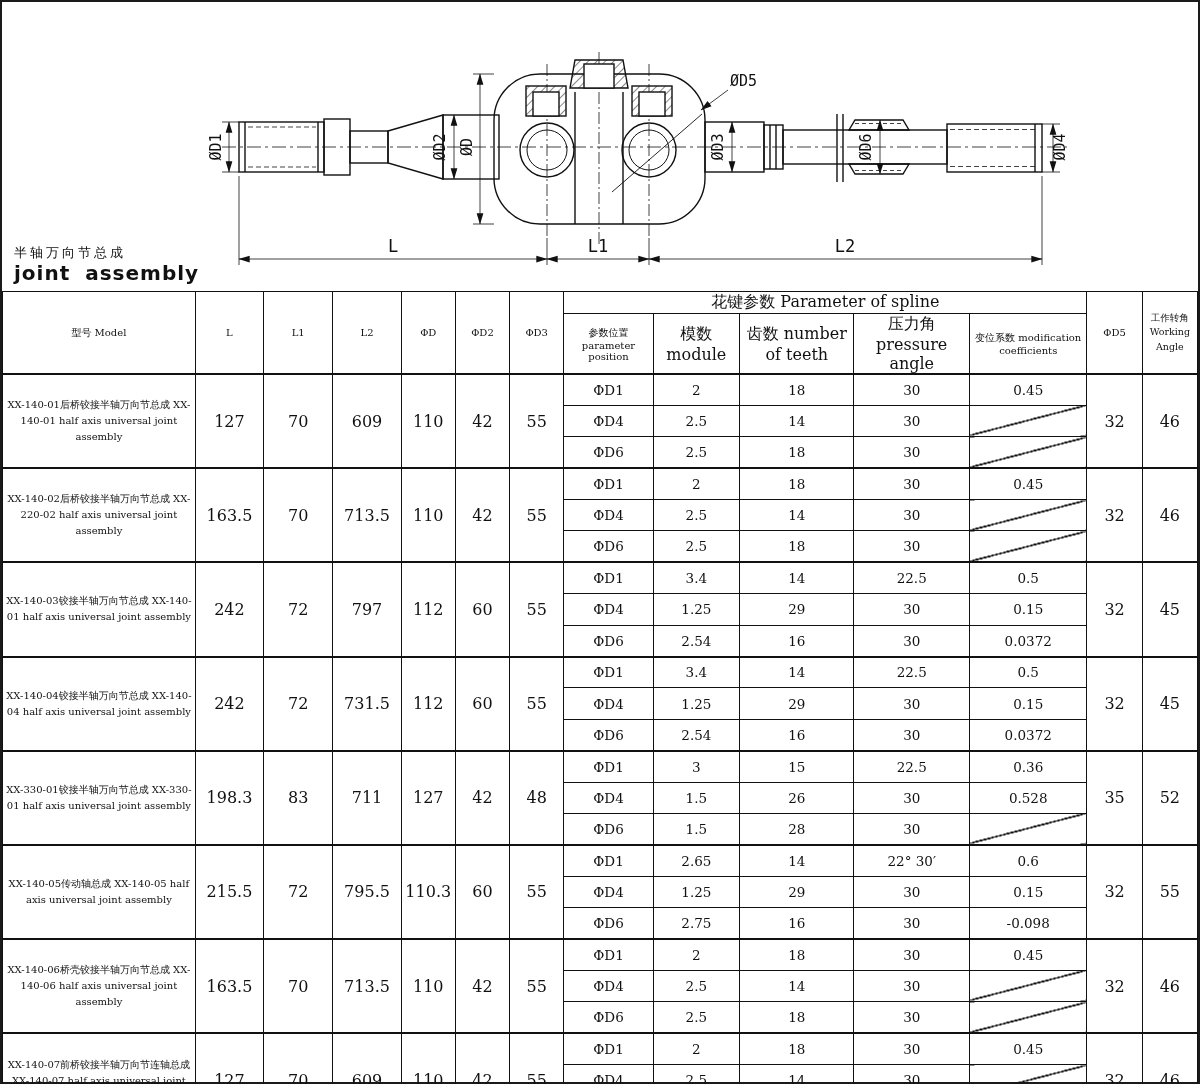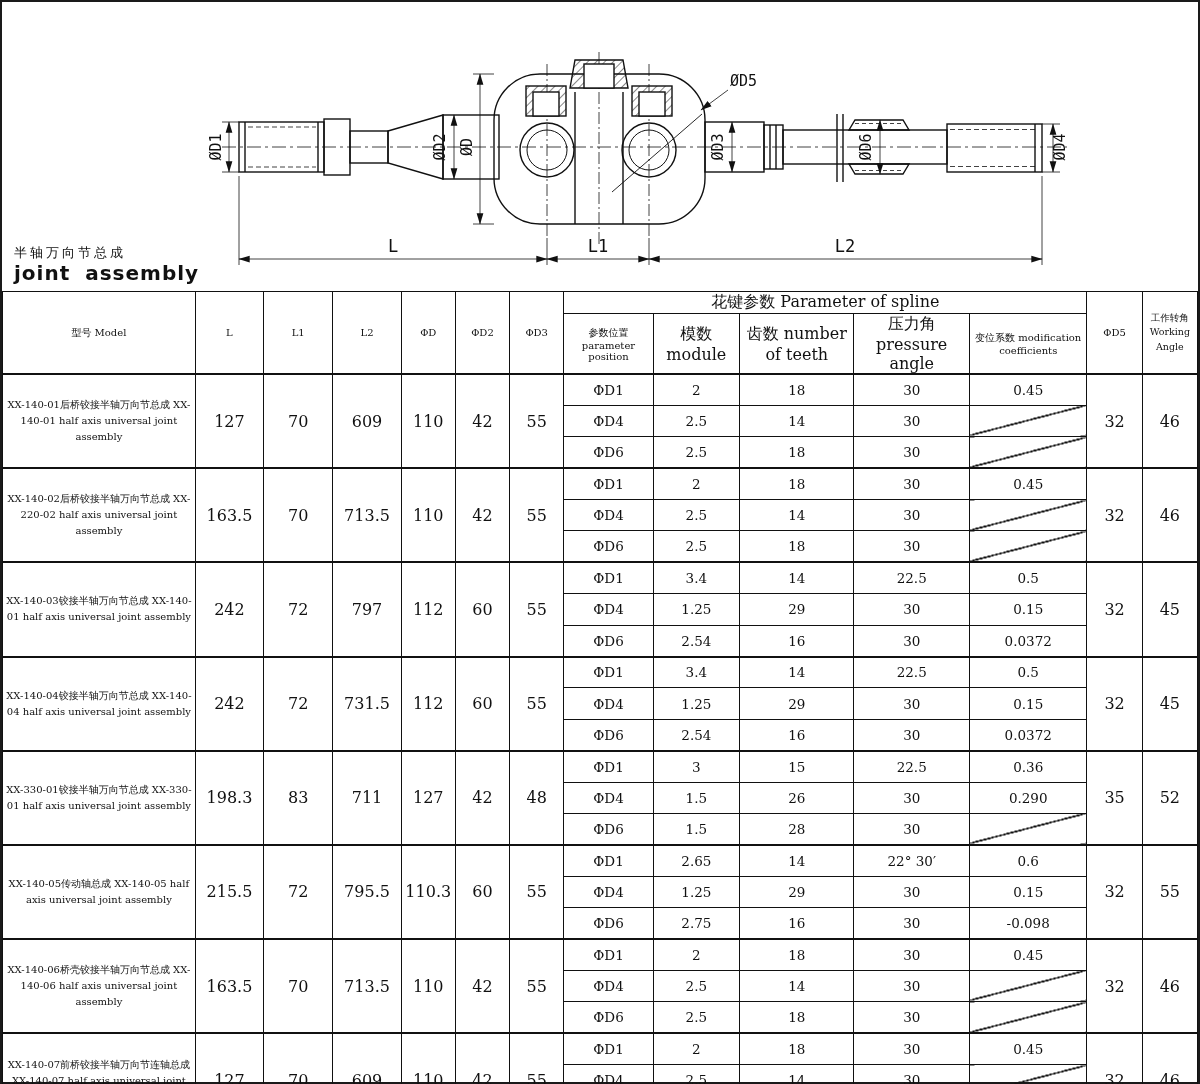--- a/index.html
+++ b/index.html
@@ -328,21 +328,21 @@
           <td class="snum">22.5</td>
           <td class="snum">0.36</td>
           <td class="num" rowspan="3">35</td>
           <td class="num" rowspan="3">52</td>
         </tr>
         <tr>
           <td class="snum">ΦD4</td>
           <td class="snum">1.5</td>
           <td class="snum">26</td>
           <td class="snum">30</td>
-          <td class="snum">0.290</td>
+          <td class="snum">0.528</td>
         </tr>
         <tr>
           <td class="snum">ΦD6</td>
           <td class="snum">1.5</td>
           <td class="snum">28</td>
           <td class="snum">30</td>
           <td class="snum slash"></td>
         </tr>
         <tr class="group-start">
           <td class="model-cell" rowspan="3">XX-140-05传动轴总成  XX-140-05 half axis universal joint assembly</td>

